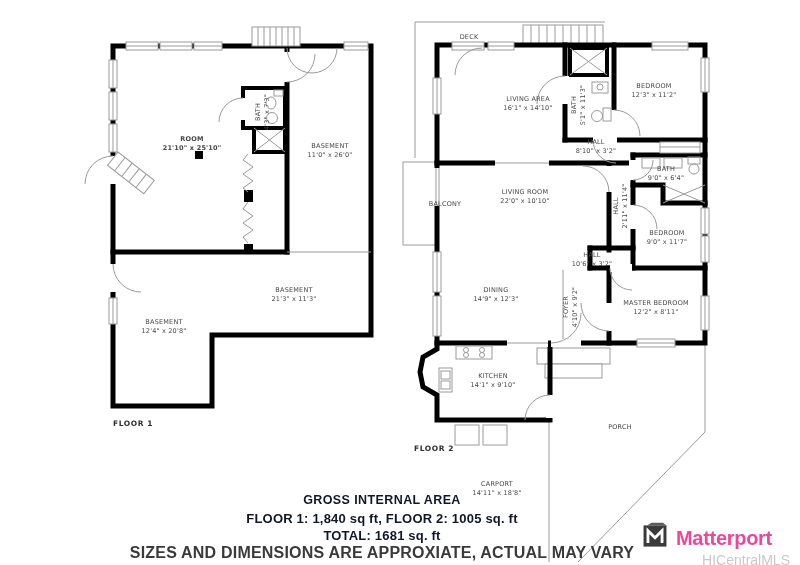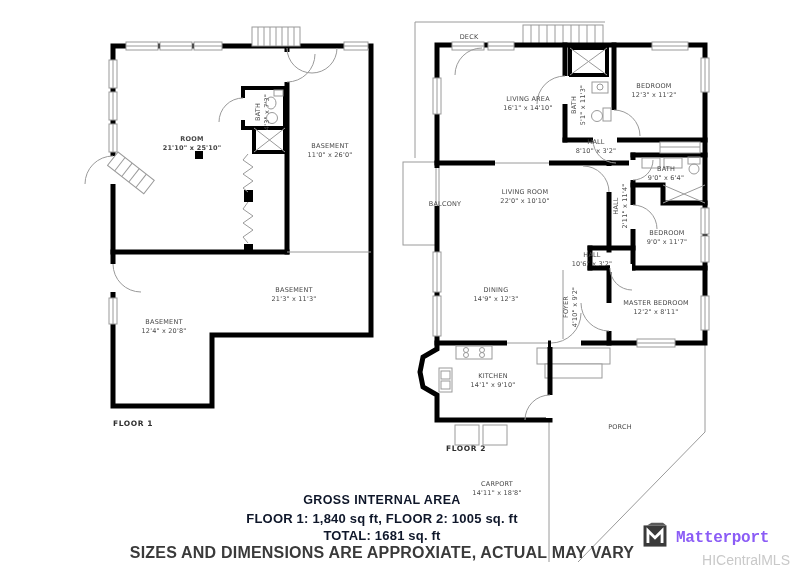--- a/index.html
+++ b/index.html
@@ -14,22 +14,22 @@
   .floorcap{position:absolute;font-size:7.5px;font-weight:bold;color:#2e2e2e;
             letter-spacing:.6px;white-space:nowrap;}
   .footer{position:absolute;left:0;width:764px;text-align:center;color:#0f172a;
           font-family:"Liberation Sans",sans-serif;font-weight:bold;white-space:nowrap;}
   .f-title{top:493px;font-size:12.5px;letter-spacing:.4px;}
   .f-floors{top:511px;font-size:13px;letter-spacing:.2px;}
   .f-total{top:528px;font-size:13px;letter-spacing:.2px;}
   .f-disc{top:544px;font-size:16px;letter-spacing:.2px;color:#3a3a3a;}
   #brand{position:absolute;right:10px;bottom:2px;width:150px;height:42px;}
   #brand .row{display:flex;align-items:center;gap:6px;}
-  #brand .word{font-family:Liberation Mono, monospace;font-weight:bold;font-size:16px;
-               color:#8b5cf6;letter-spacing:-0.3px;}
+  #brand .word{font-family:Liberation Sans, sans-serif;font-weight:bold;font-size:20px;
+               color:#ec4899;letter-spacing:-0.3px;}
   #brand .mls{font-family:"Liberation Sans",sans-serif;font-size:14px;color:#c9c9c9;
               text-align:right;margin-top:-3px;}
 </style>
 </head>
 <body>
 
 <div id="plan">
 
 <svg id="walls" width="800" height="565" viewBox="0 0 800 565">
 
@@ -311,21 +311,21 @@
   <span class="nm">KITCHEN</span>
   <span class="dm">14'1" x 9'10"</span>
 </div>
 <div class="lbl" style="left:620px;top:427px;">
   <span class="nm">PORCH</span>
 </div>
 <div class="lbl" style="left:497px;top:489px;">
   <span class="nm">CARPORT</span>
   <span class="dm">14'11" x 18'8"</span>
 </div>
-<div class="floorcap" style="left:446px;top:444px;">FLOOR 2</div>
+<div class="floorcap" style="left:414px;top:444px;">FLOOR 2</div>
 
 <div class="footer f-title">GROSS INTERNAL AREA</div>
 <div class="footer f-floors">FLOOR 1:  1,840 sq ft, FLOOR 2:  1005 sq. ft</div>
 <div class="footer f-total">TOTAL:  1681 sq. ft</div>
 <div class="footer f-disc">SIZES AND DIMENSIONS ARE APPROXIATE, ACTUAL MAY VARY</div>
 
 <div id="brand">
   <div class="row">
     <span>
       <svg width="30" height="30" viewBox="0 0 34 34">

